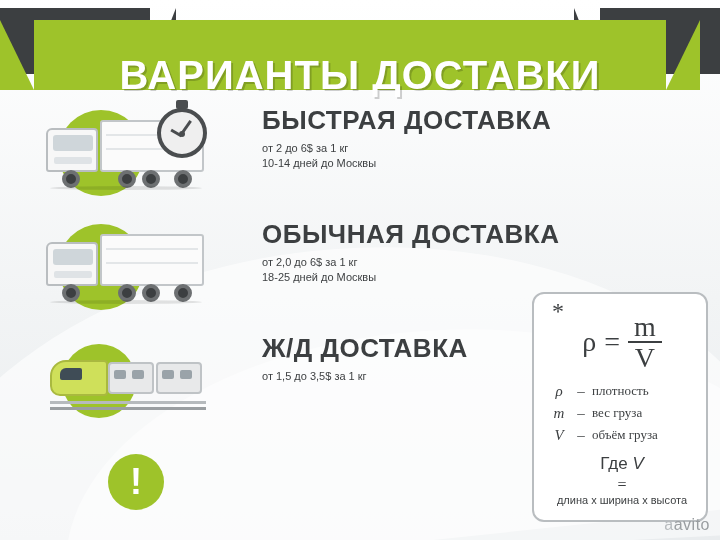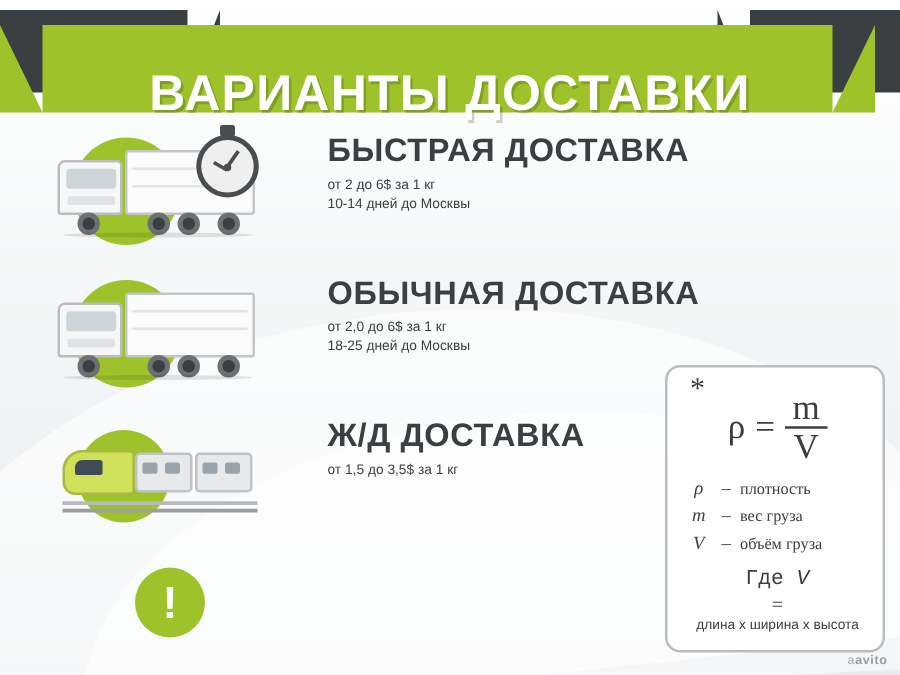--- a/index.html
+++ b/index.html
@@ -86,26 +86,26 @@
   .formula .star{position:absolute;left:18px;top:4px;font-size:24px;color:#3c3f41;font-family:"Liberation Serif",serif;}
   .frm-main{position:absolute;left:0;top:18px;width:176px;display:flex;align-items:center;justify-content:center;gap:8px;
     font-family:"Liberation Serif",serif;font-size:28px;color:#3c3f41;}
   .frac{display:inline-block;text-align:center;line-height:1.05;}
   .frac .num{display:block;padding:0 6px;}
   .frac .den{display:block;border-top:2px solid #3c3f41;padding:0 6px;}
   .legend{position:absolute;left:14px;top:84px;width:150px;font-family:"Liberation Serif",serif;font-size:15px;color:#3c3f41;}
   .legend div{margin:5px 0;display:flex;}
   .legend .sym{width:22px;text-align:center;font-style:italic;}
   .legend .txt{font-family:Liberation Serif, serif;font-size:13px;font-style:normal;}
-  .where{position:absolute;left:0;top:160px;width:176px;text-align:center;font-family:Liberation Mono, monospace;font-size:17px;color:#3c3f41;}
+  .where{position:absolute;left:0;top:160px;width:176px;text-align:center;font-family:Liberation Sans, sans-serif;font-size:17px;color:#3c3f41;}
   .where .vv{font-style:italic;}
   .eqline{position:absolute;left:0;top:182px;width:176px;text-align:center;font-family:"Liberation Serif",serif;font-size:16px;color:#3c3f41;}
   .dims{position:absolute;left:0;top:200px;width:176px;text-align:center;font-size:11px;color:#3c3f41;}
 
-  .watermark{position:absolute;right:10px;bottom:6px;font-size:10px;color:#9a9ea1;letter-spacing:.5px;font-weight:bold;}
+  .watermark{position:absolute;right:10px;bottom:6px;font-size:16px;color:#9a9ea1;letter-spacing:.5px;}
   .wm-a{color:#b7bbbe;}
 </style>
 </head>
 <body>
 
 <div id="poster">
 
   <div class="swoosh swoosh1"></div>
   <div class="swoosh swoosh2"></div>
 

